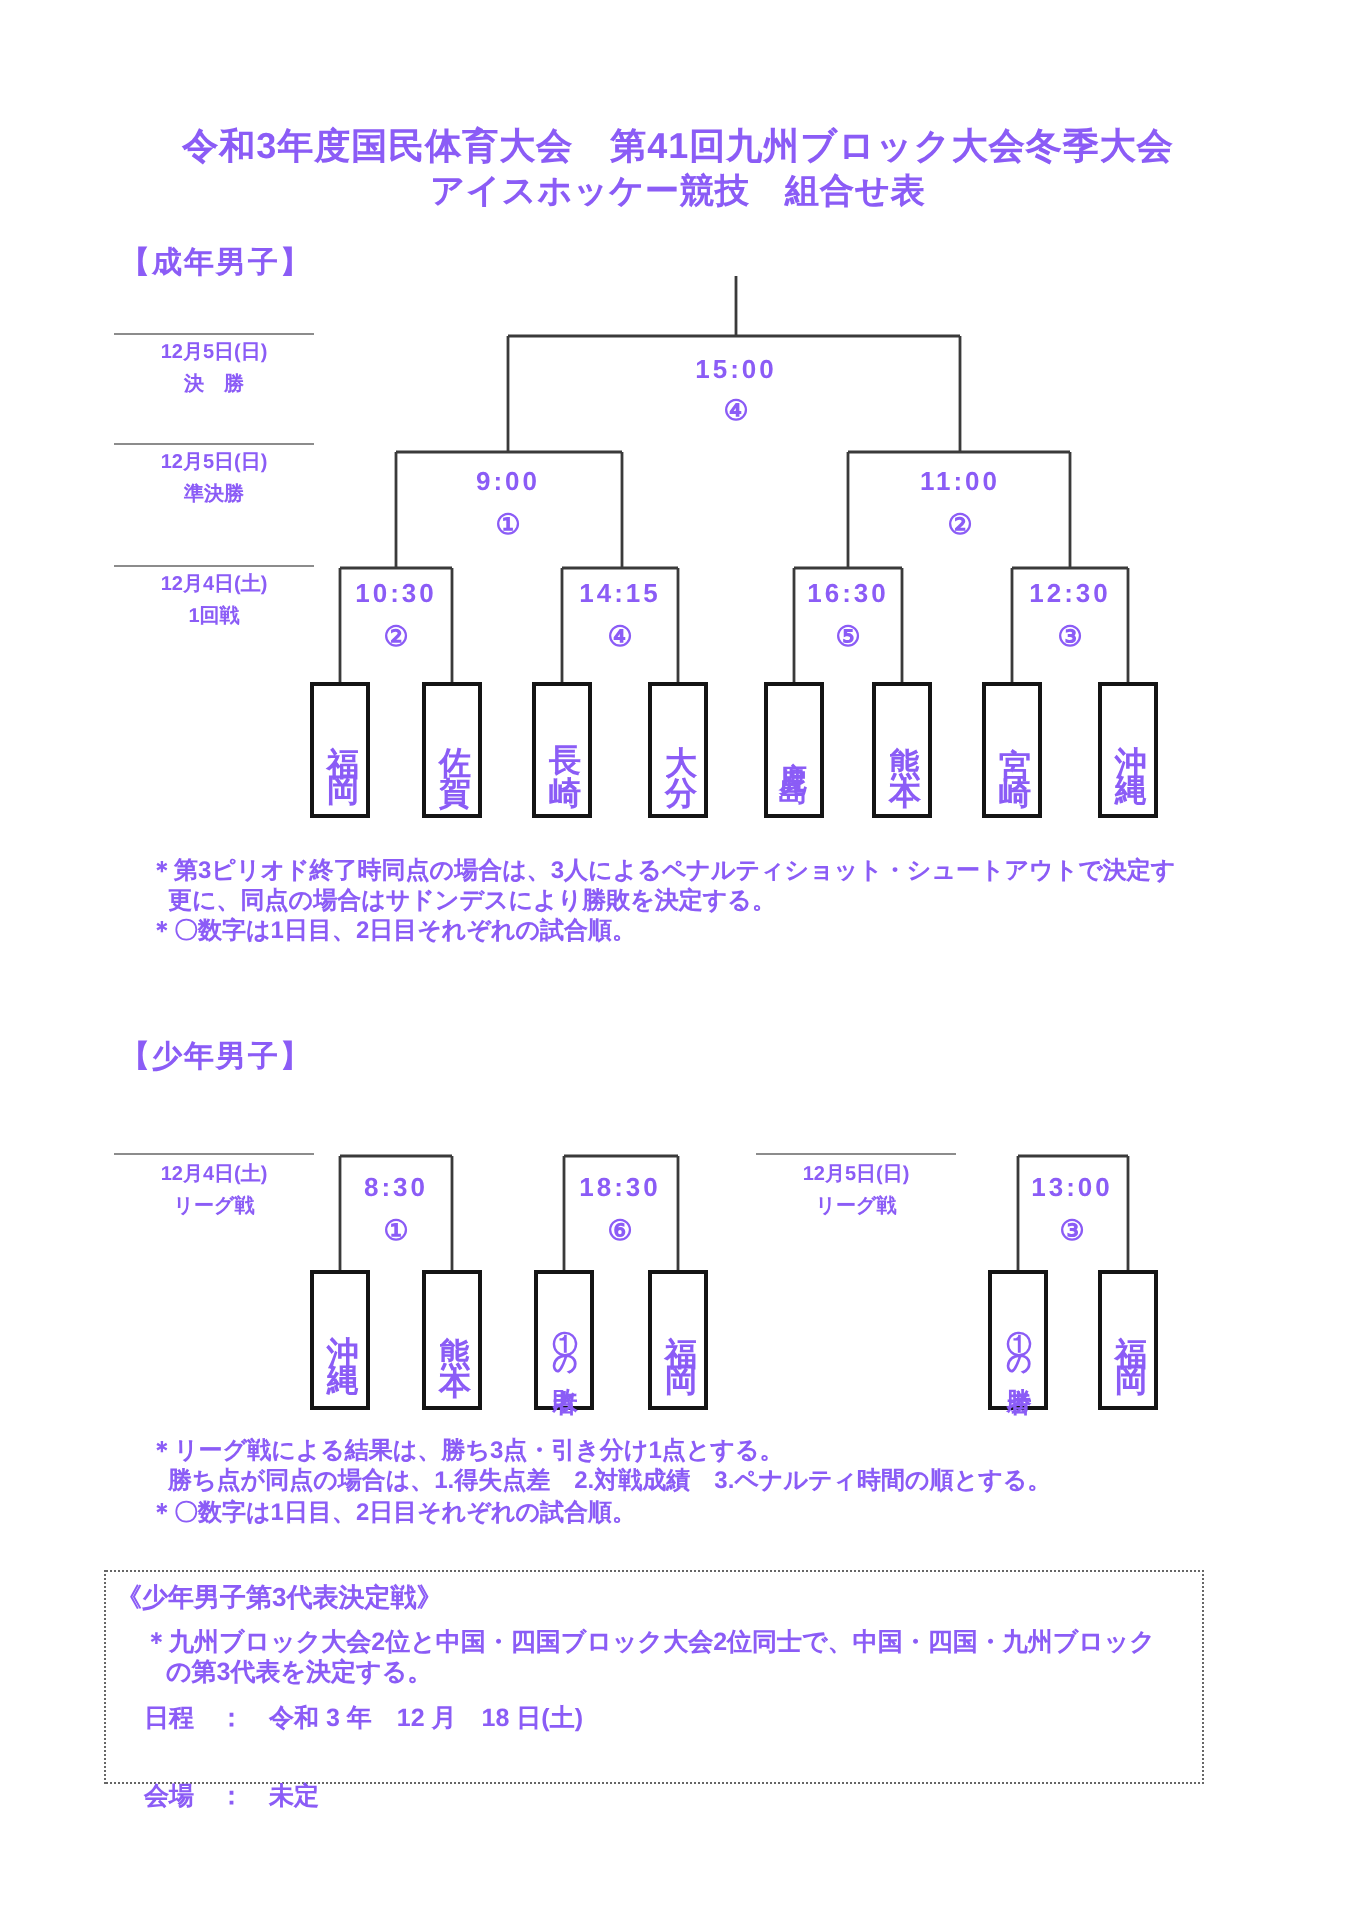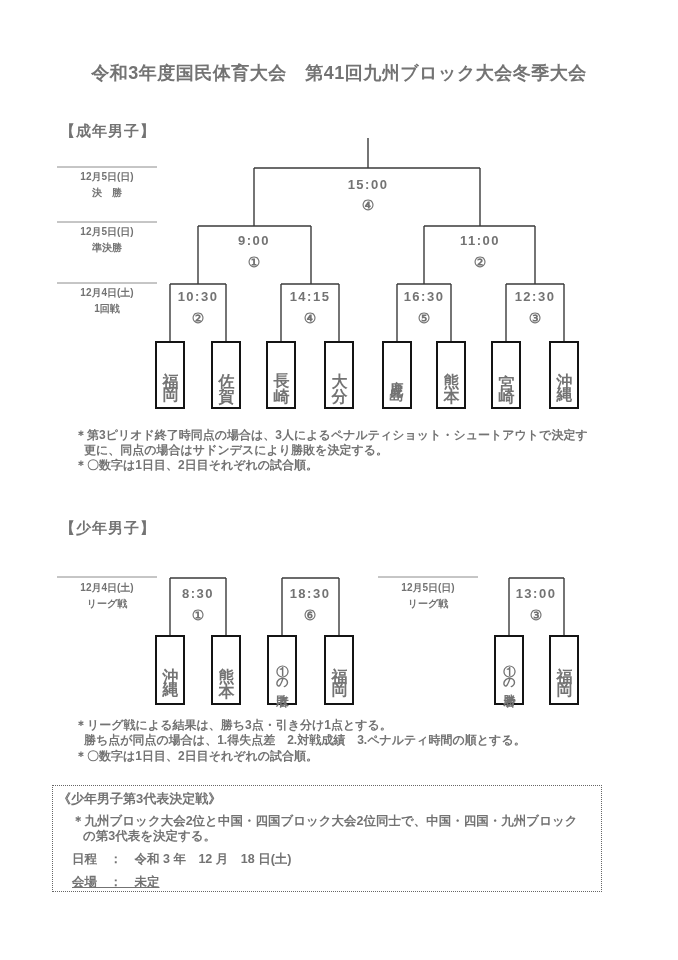--- a/index.html
+++ b/index.html
@@ -1,20 +1,20 @@
 <!DOCTYPE html>
 <html><head>
 <meta charset="utf-8">
 <style>
   html,body { margin:0; padding:0; background:#e8e8e8; }
   .page {
     position:relative; width:678px; height:960px; margin:0 auto;
     background:#ffffff; overflow:hidden;
     font-family:"Liberation Sans", sans-serif;
-    font-weight:bold; color:#737373;
+    font-weight:bold; color:#8b5cf6;
   }
   svg.lines { position:absolute; left:0; top:0; }
   .abs { position:absolute; white-space:nowrap; }
   .ctr { position:absolute; transform:translateX(-50%); white-space:nowrap; text-align:center; }
   .title1 { font-size:18px; letter-spacing:0.5px; }
   .title2 { font-size:17px; letter-spacing:0.5px; }
   .sec-h  { font-size:15px; letter-spacing:1px; }
   .round-lbl { font-size:10px; line-height:16px; }
   .time { font-size:13px; letter-spacing:1.5px; }
   .ord  { font-size:14px; }
@@ -82,20 +82,21 @@
       <line x1="282" y1="578" x2="339" y2="578"></line>
       <line x1="282" y1="578" x2="282" y2="636"></line>
       <line x1="339" y1="578" x2="339" y2="636"></line>
       <line x1="509" y1="578" x2="564" y2="578"></line>
       <line x1="509" y1="578" x2="509" y2="636"></line>
       <line x1="564" y1="578" x2="564" y2="636"></line>
     </g>
   </svg>
 
   <div class="ctr title1" style="left:339px; top:61px;">令和3年度国民体育大会　第41回九州ブロック大会冬季大会</div>
+  <div class="ctr title2" style="left:339px; top:84px;">アイスホッケー競技　組合せ表</div>
 
   <div class="abs sec-h" style="left:60px; top:122px;">【成年男子】</div>
 
   <div class="ctr round-lbl" style="left:107px; top:169px;">
     <div>12月5日(日)</div>
     <div>決　勝</div>
   </div>
   <div class="ctr round-lbl" style="left:107px; top:224px;">
     <div>12月5日(日)</div>
     <div>準決勝</div>
@@ -190,16 +191,16 @@
 
   <div class="abs note" style="left:75px; top:717px;">＊リーグ戦による結果は、勝ち3点・引き分け1点とする。</div>
   <div class="abs note" style="left:84px; top:732px;">勝ち点が同点の場合は、1.得失点差　2.対戦成績　3.ペナルティ時間の順とする。</div>
   <div class="abs note" style="left:75px; top:748px;">＊〇数字は1日目、2日目それぞれの試合順。</div>
 
   <div class="playoff">
     <div class="abs po-h" style="left:5px;  top:4px;">《少年男子第3代表決定戦》</div>
     <div class="abs po-t" style="left:19px; top:27px;">＊九州ブロック大会2位と中国・四国ブロック大会2位同士で、中国・四国・九州ブロック</div>
     <div class="abs po-t" style="left:30px; top:42px;">の第3代表を決定する。</div>
     <div class="abs po-t" style="left:19px; top:65px;">日程　：　令和 3 年　12 月　18 日(土)</div>
-    <div class="abs po-t" style="left:19px; top:88px;text-decoration:underline;">会場　：　未定</div>
+    <div class="abs po-t" style="left:19px; top:104px;">会場　：　未定</div>
   </div>
 
 </div>
 
 </body></html>

